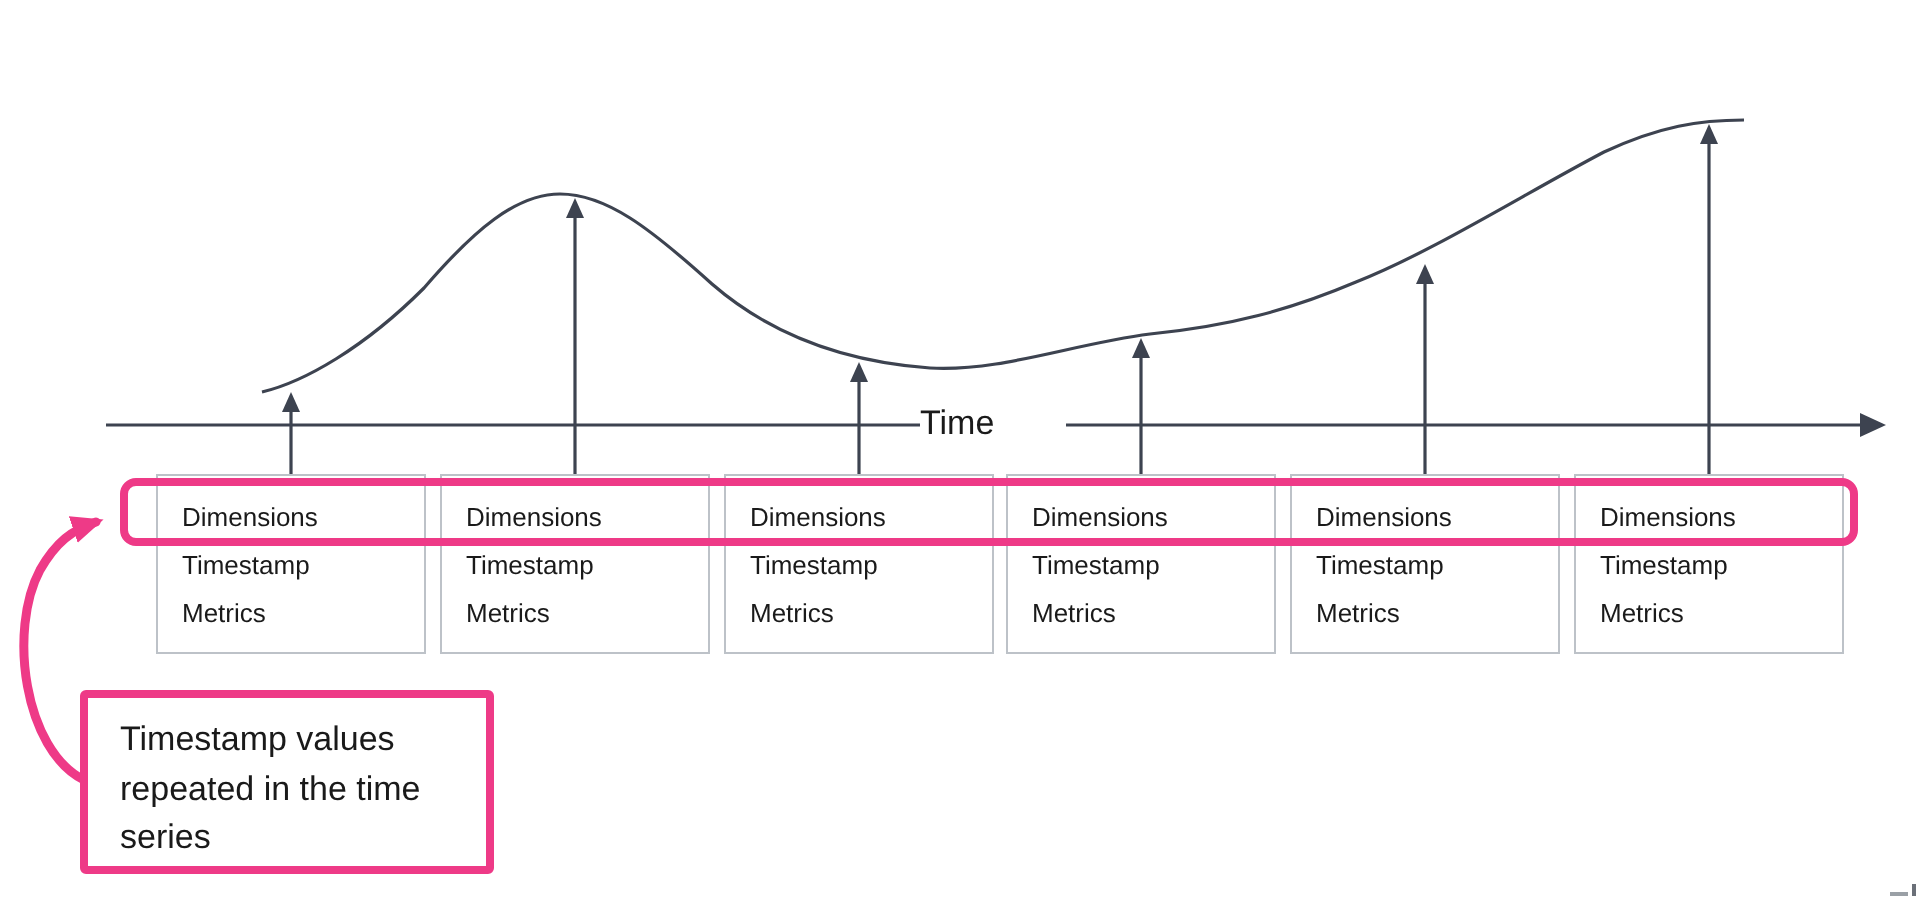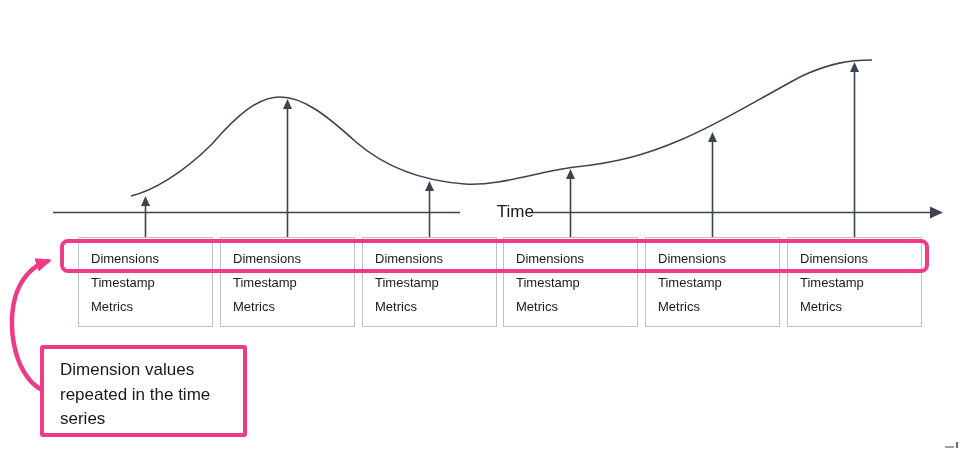--- a/index.html
+++ b/index.html
@@ -11,21 +11,21 @@
   html,body{margin:0;padding:0;background:#ffffff;}
   .stage{
     position:relative;width:964px;height:450px;background:#ffffff;overflow:hidden;
     font-family:"Liberation Sans", sans-serif;color:var(--text);
   }
   .drawing{position:absolute;left:0;top:0;width:964px;height:450px;}
   .curve,.axis,.arrow-line{fill:none;stroke:var(--line);stroke-width:1.6;}
   .arrow-head,.axis-head{fill:var(--line);stroke:none;}
   .pink-arrow{fill:none;stroke:var(--accent);stroke-width:4.5;stroke-linecap:round;}
   .time-label{
-    position:absolute;left:460px;top:202px;width:74px;text-align:right;
+    position:absolute;left:460px;top:202px;width:74px;text-align:left;
     font-size:17px;color:var(--text);
   }
   .rec{
     position:absolute;top:237px;width:135px;height:90px;box-sizing:border-box;
     background:#ffffff;border:1px solid var(--box-border);
     padding:9px 0 0 12px;font-size:13px;line-height:24px;
   }
   .hl-strip{
     position:absolute;left:60px;top:239px;width:869px;height:34px;box-sizing:border-box;
     border:4px solid var(--accent);border-radius:8px;background:transparent;
@@ -122,21 +122,21 @@
   </div>
   <div class="rec" style="left:787px">
     <div>Dimensions</div>
     <div>Timestamp</div>
     <div>Metrics</div>
   </div>
 
   <div class="hl-strip"></div>
 
   <div class="callout">
-    <div>Dimension values repeated in the time series</div>
+    <div>Timestamp values repeated in the time series</div>
   </div>
 
   <div class="corner-mark">
     <div class="bar"></div>
     <div class="tick"></div>
   </div>
 
 </div>
 
 </body></html>

